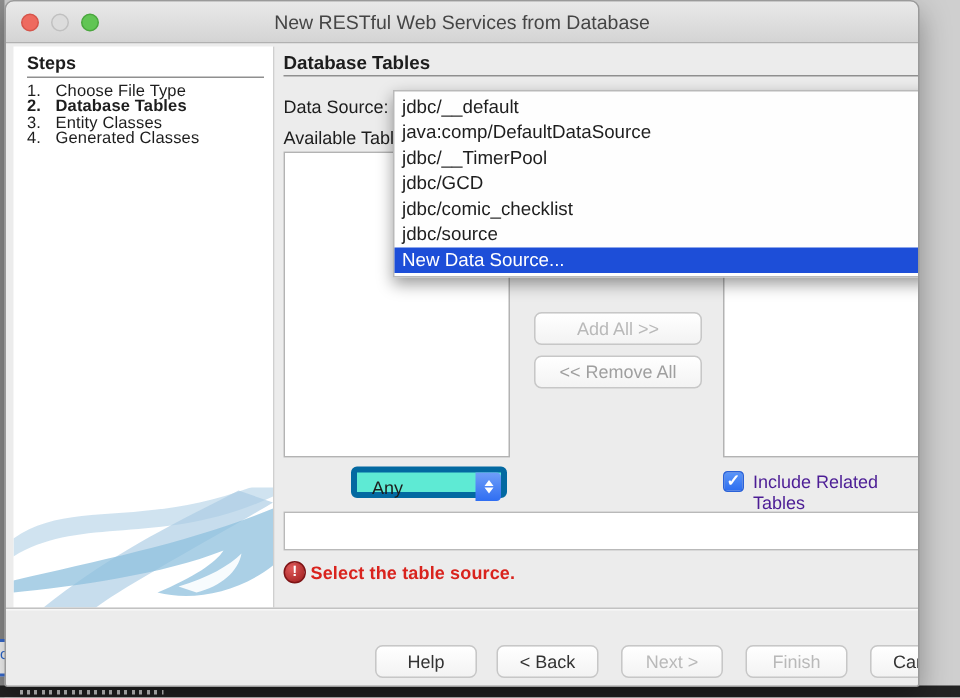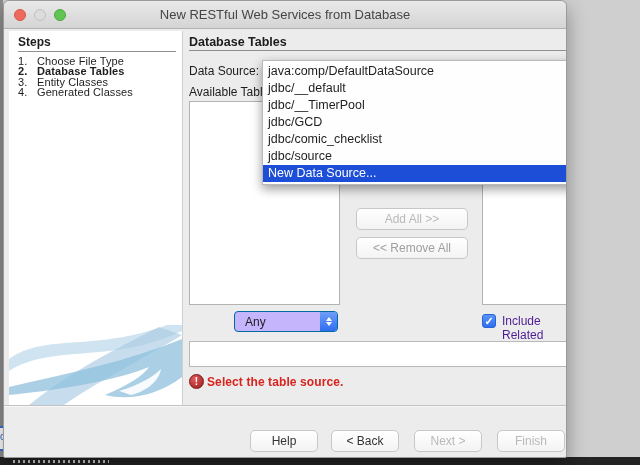--- a/index.html
+++ b/index.html
@@ -12,21 +12,21 @@
   .stage{position:absolute;inset:0;}
   
   .bg-left-sliver{position:absolute;left:0;top:0;width:3px;height:465px;background:#8f8f8f;}
   .bg-bottom-strip{position:absolute;left:0;top:457px;width:640px;height:8px;background:#232323;}
   .bg-dots{position:absolute;left:13px;top:3px;width:96px;height:3px;opacity:.85;
     background:repeating-linear-gradient(90deg,#e8e8e8 0 2px,transparent 2px 5px);}
   .bg-blue-glyph{position:absolute;left:0;top:426px;width:7px;height:21px;background:#fff;
     border:2px solid #3a6fd8;border-left:none;color:#2b6bd8;font-size:10px;line-height:17px;overflow:hidden;}
 
   
-  .dialog{position:absolute;left:3px;top:0;width:564px;height:458px;background:#ececec;
+  .dialog{position:absolute;left:3px;top:0;width:610px;height:458px;background:#ececec;
     border:1px solid #9a9a9a;border-radius:6px 6px 2px 2px;box-sizing:border-box;
     box-shadow:0 8px 20px rgba(0,0,0,.35);overflow:hidden;}
   .titlebar{position:absolute;left:0;top:0;width:100%;height:27px;
     background:linear-gradient(#e9e9e9,#d4d4d4);border-bottom:1px solid #b1b1b1;border-radius:6px 6px 0 0;}
   .title{position:absolute;left:0;right:0;top:6px;text-align:center;font-size:13px;color:#454545;}
   .traffic{position:absolute;left:10px;top:8px;display:flex;gap:8px;}
   .tl{width:12px;height:12px;border-radius:50%;display:inline-block;box-sizing:border-box;}
   .tl.red{background:#ee6a5f;border:1px solid #d6554b;}
   .tl.gray{background:#dcdcdc;border:1px solid #c0c0c0;}
   .tl.green{background:#61c554;border:1px solid #4aa73e;}
@@ -60,22 +60,22 @@
   .list.right{left:478px;width:150px;}
 
   .btn{position:absolute;height:22px;background:linear-gradient(#ffffff,#f3f3f3);
     border:1px solid #c7c7c7;border-radius:5px;font-size:12px;color:#333;box-sizing:border-box;
     text-align:center;line-height:20px;font-family:"Liberation Sans", sans-serif;padding:0;}
   .btn.disabled{color:#b9b9b9;}
   .btn.mid{left:352px;width:112px;}
   .btn.addall{top:207px;}
   .btn.removeall{top:236px;color:#9f9f9f;}
 
-  .any-combo{position:absolute;left:230px;top:310px;width:104px;height:21px;background:#c4b5fd;
-    border:1px solid #0369a1;border-radius:4px;box-sizing:border-box;font-size:12px;color:#1d1d1d;}
+  .any-combo{position:absolute;left:230px;top:310px;width:104px;height:21px;background:#5eead4;
+    border:4px solid #0369a1;border-radius:4px;box-sizing:border-box;font-size:12px;color:#1d1d1d;}
   .any-combo .val{position:absolute;left:10px;top:3px;}
   .any-combo .cap{position:absolute;right:0;top:0;width:17px;height:19px;
     background:linear-gradient(#6f9ef8,#2f6ef2);border-radius:0 3px 3px 0;
     display:flex;flex-direction:column;align-items:center;justify-content:center;gap:1px;}
 
   .checkbox{position:absolute;left:478px;top:313px;width:14px;height:14px;border-radius:3px;
     background:linear-gradient(#5a95f8,#2e6ef0);border:1px solid #2a62d8;box-sizing:border-box;
     color:#fff;font-size:11px;line-height:12px;text-align:center;font-weight:bold;}
   .cb-label{position:absolute;left:498px;top:313px;font-size:12px;color:#4c1d95;}
 
@@ -183,22 +183,22 @@
     <div class="cb-label">Include Related Tables</div>
 
     <div class="wide-field"></div>
 
     <div class="error-row">
       <span class="err-icon">!</span>
       <span class="err-text">Select the table source.</span>
     </div>
 
     <div class="popup">
+      <div class="row">jdbc/__default</div>
       <div class="row">java:comp/DefaultDataSource</div>
-      <div class="row">jdbc/__default</div>
       <div class="row">jdbc/__TimerPool</div>
       <div class="row">jdbc/GCD</div>
       <div class="row">jdbc/comic_checklist</div>
       <div class="row">jdbc/source</div>
       <div class="row selected">New Data Source...</div>
     </div>
 
     <div class="footer-rule"></div>
     <div class="footer">
       <button class="btn help">Help</button>

